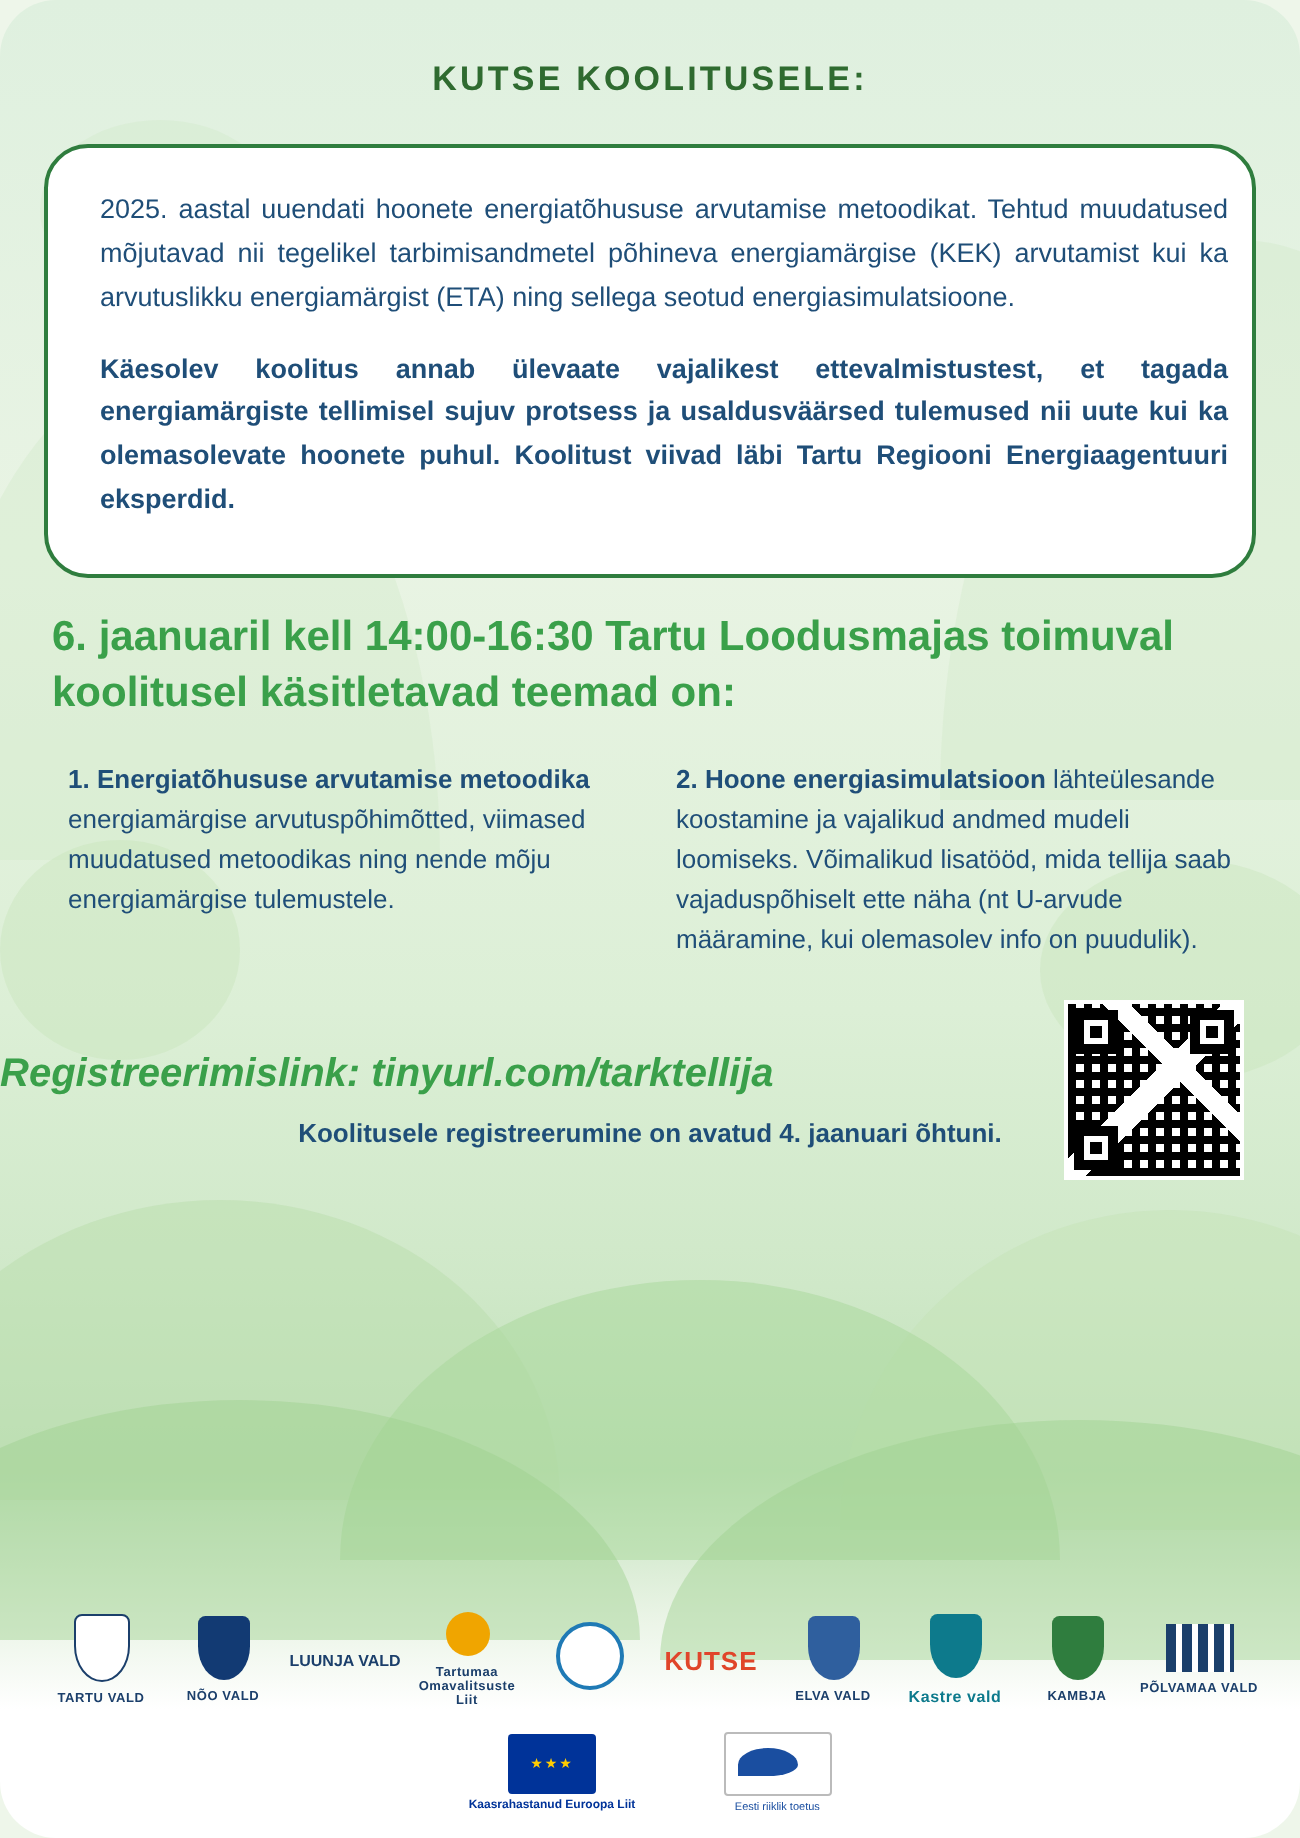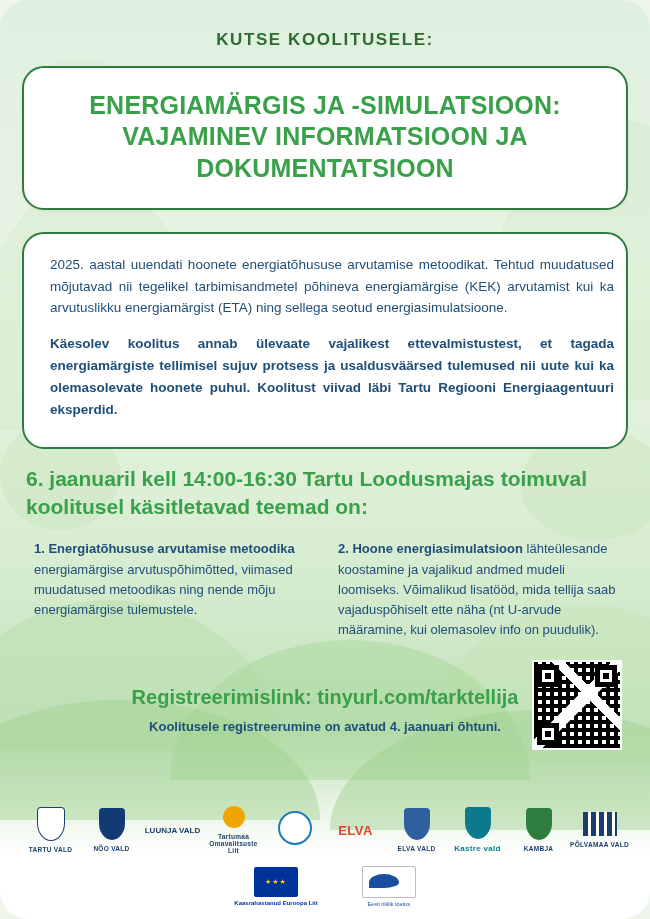--- a/index.html
+++ b/index.html
@@ -118,25 +118,25 @@
     display: inline;
   }
   .topic .t-body { display: inline; }
 
   .reg-wrap {
     margin-top: 28px;
     position: relative;
     height: 110px;
   }
   .reg-link {
-    text-align: center;
     color: #3aa04a;
     font-weight: bold;
     font-size: 20px;
     padding-top: 18px;
+    font-style: italic;
   }
   .reg-note {
     text-align: center;
     color: #1f4e78;
     font-size: 13px;
     font-weight: bold;
     margin-top: 10px;
   }
   .qr {
     position: absolute;
@@ -295,23 +295,20 @@
   <div class="hill hill1"></div>
   <div class="hill hill3"></div>
   <div class="hill hill2"></div>
   <div class="hill hill6"></div>
   <div class="hill hill7"></div>
 
   <div class="content">
 
     <div class="kutse">KUTSE KOOLITUSELE:</div>
 
-    <div class="title-card">
-      <h1>ENERGIAMÄRGIS JA -SIMULATSIOON: VAJAMINEV INFORMATSIOON JA DOKUMENTATSIOON</h1>
-    </div>
 
     <div class="body-card">
       <p>2025. aastal uuendati hoonete energiatõhususe arvutamise metoodikat. Tehtud muudatused mõjutavad nii tegelikel tarbimisandmetel põhineva energiamärgise (KEK) arvutamist kui ka arvutuslikku energiamärgist (ETA) ning sellega seotud energiasimulatsioone.</p>
       <p>Käesolev koolitus annab ülevaate vajalikest ettevalmistustest, et tagada energiamärgiste tellimisel sujuv protsess ja usaldusväärsed tulemused nii uute kui ka olemasolevate hoonete puhul. Koolitust viivad läbi Tartu Regiooni Energiaagentuuri eksperdid.</p>
     </div>
 
     <div class="session-line">6. jaanuaril kell 14:00-16:30 Tartu Loodusmajas toimuval koolitusel käsitletavad teemad on:</div>
 
     <div class="topics">
       <div class="topic">
@@ -348,21 +345,21 @@
     </div>
     <div class="logo">
       <div class="sun"></div>
       <div class="lname">Tartumaa Omavalitsuste Liit</div>
     </div>
     <div class="logo">
       <div class="circle-logo"></div>
       <div class="lname"></div>
     </div>
     <div class="logo">
-      <div class="word red">ELVA</div>
+      <div class="word red">KUTSE</div>
     </div>
     <div class="logo">
       <div class="shield"></div>
       <div class="lname">ELVA VALD</div>
     </div>
     <div class="logo">
       <div class="shield teal"></div>
       <div class="lname" style="color:#0d7a8c;font-size:8px;">Kastre vald</div>
     </div>
     <div class="logo">

